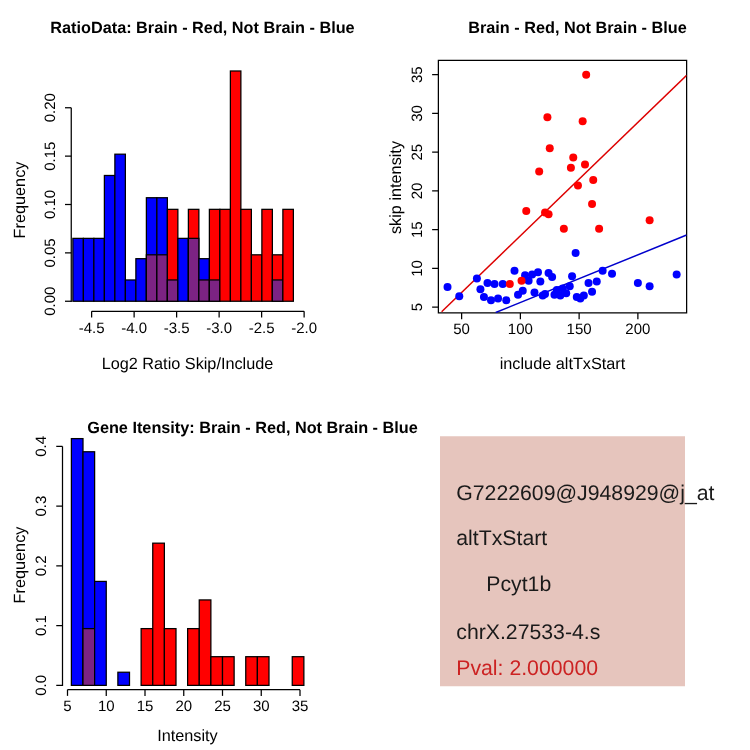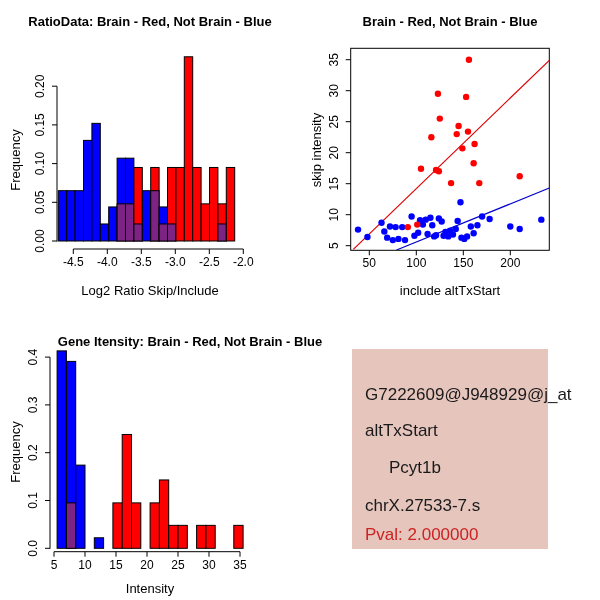--- a/index.html
+++ b/index.html
@@ -1,20 +1,20 @@
 <!DOCTYPE html>
 <html><head>
 <meta charset="utf-8">
 <style>
   html,body{margin:0;padding:0;background:#ffffff;}
   #stage{position:relative;width:600px;height:600px;background:#ffffff;overflow:hidden;
          font-family:"Liberation Sans", sans-serif;}
   .panel{position:absolute;width:300px;height:300px;}
   .ptitle{position:absolute;left:0;top:14px;width:300px;text-align:center;
-          font-weight:bold;font-size:13px;color:#000;}
+          font-weight:bold;font-size:13px;color:#000;padding-left:12px;}
   .xlab{position:absolute;left:0;top:283px;width:300px;text-align:center;
         font-size:13px;color:#000;}
   .ylab{position:absolute;width:200px;height:16px;text-align:center;font-size:13px;color:#000;
         transform:rotate(-90deg);}
   .plot-svg{position:absolute;left:0;top:0;}
   .tick-text{font-family:"Liberation Sans", sans-serif;font-size:12px;fill:#000;}
   #info-bg{position:absolute;left:52px;top:49px;width:196px;height:200px;}
   .info-line{position:absolute;left:65px;font-size:17px;white-space:nowrap;}
 </style>
 </head>
@@ -229,17 +229,17 @@
     <div class="ptitle" style="top:34px;margin-left:40px;">Gene Itensity: Brain - Red, Not Brain - Blue</div>
     <div class="xlab" style="top:281px;">Intensity</div>
     <div class="ylab" style="left:-84px;top:144px;">Frequency</div>
   </div>
 
   <div class="panel" style="left:300px;top:300px;">
     <div id="info-bg" style="background: rgb(230, 197, 189);"></div>
     <div class="info-line" style="top: 85px; color: rgb(26, 26, 26);">G7222609@J948929@j_at</div>
     <div class="info-line" style="top: 121px; color: rgb(26, 26, 26);">altTxStart</div>
     <div class="info-line" style="top: 158px; color: rgb(26, 26, 26); padding-left: 24px;">Pcyt1b</div>
-    <div class="info-line" style="top: 196px; color: rgb(26, 26, 26);">chrX.27533-7.s</div>
+    <div class="info-line" style="top: 196px; color: rgb(26, 26, 26);">chrX.27533-4.s</div>
     <div class="info-line" style="top: 225px; color: rgb(204, 34, 34);">Pval: 2.000000</div>
   </div>
 
 </div>
 
 </body></html>

